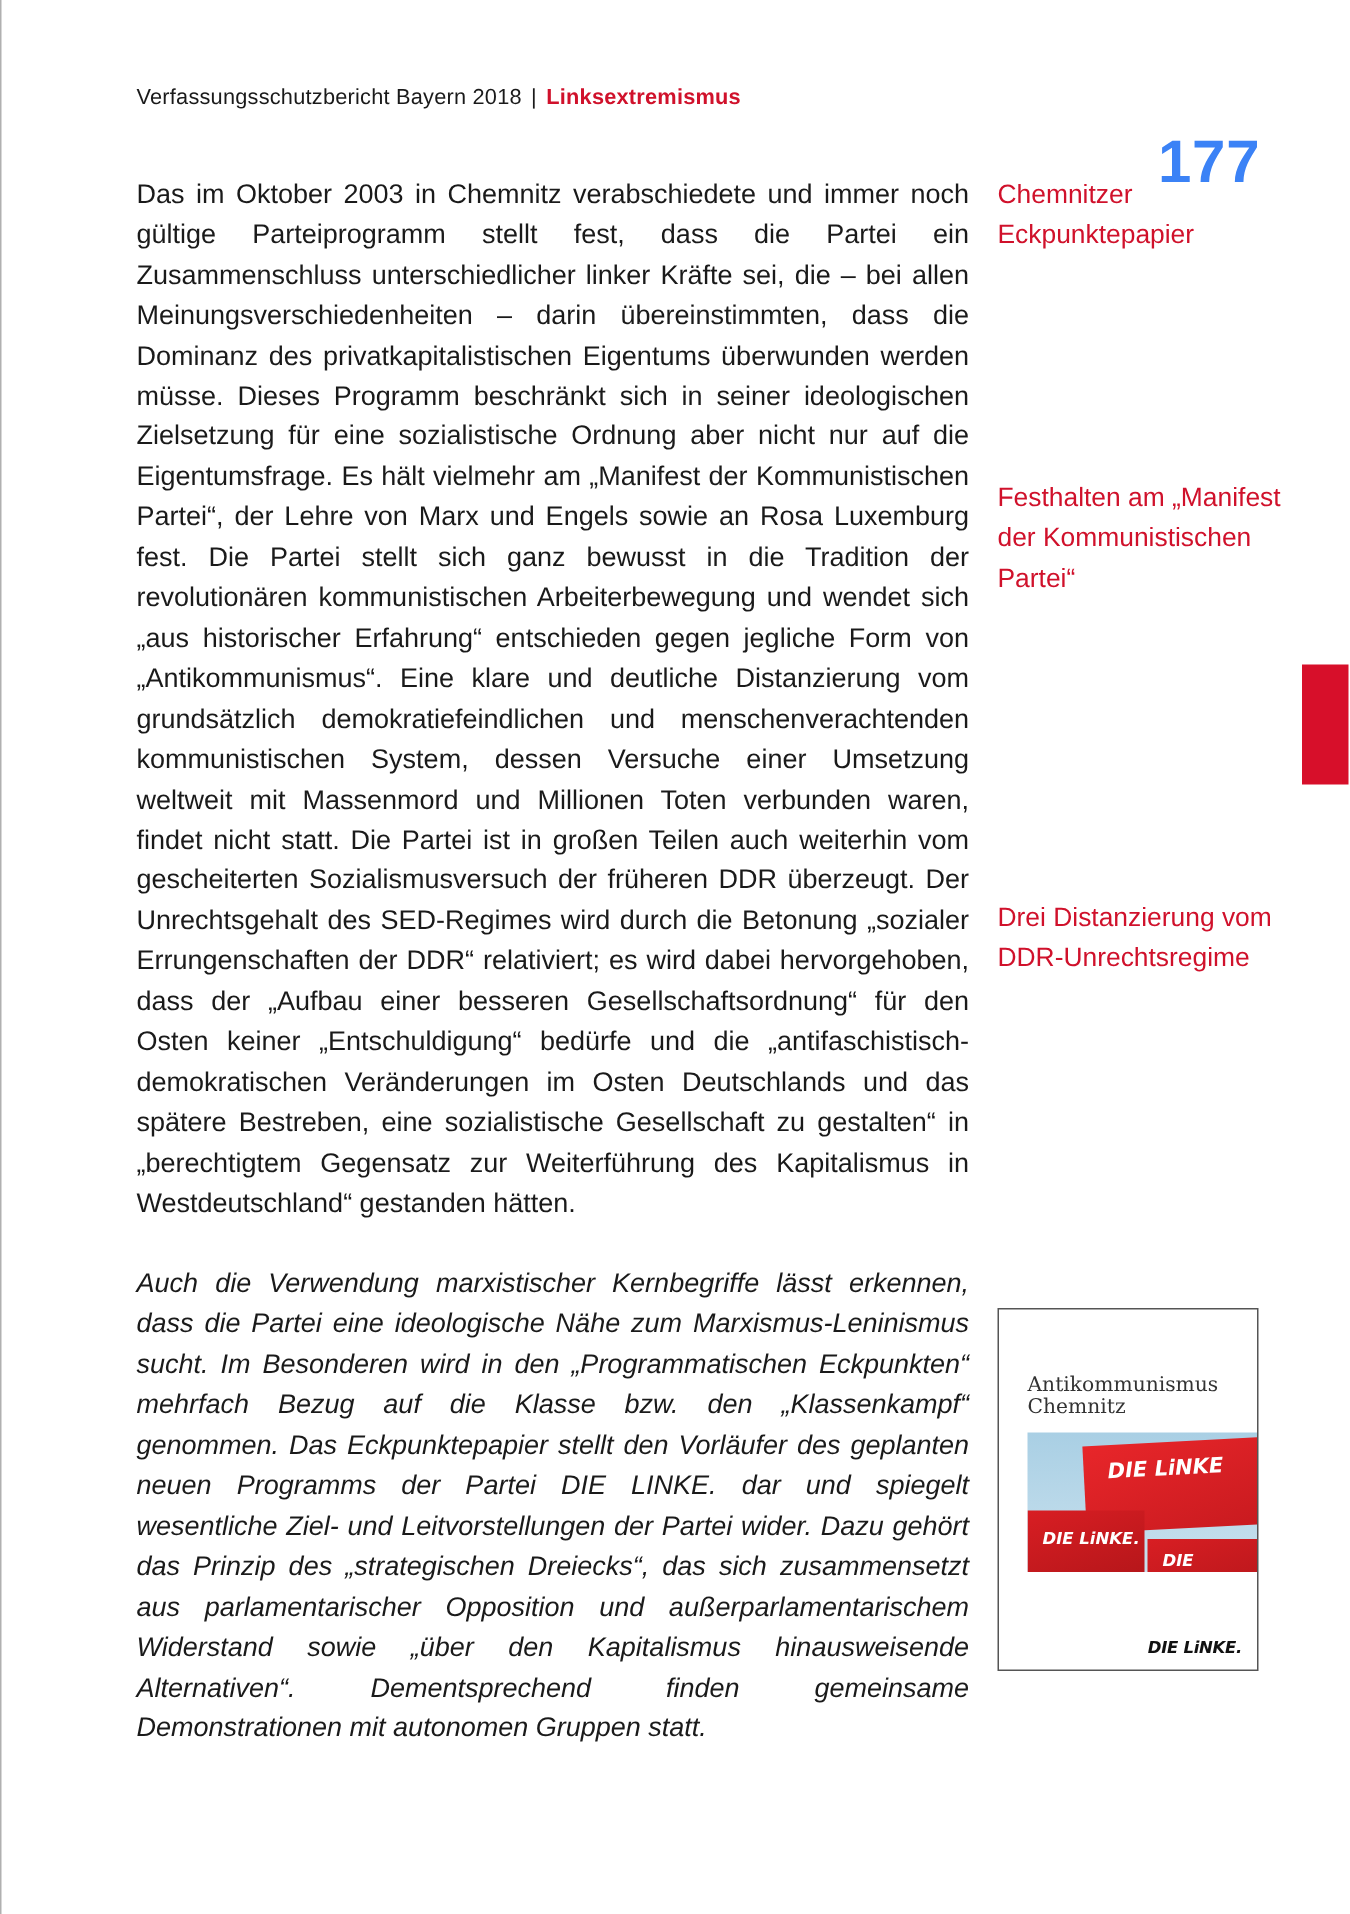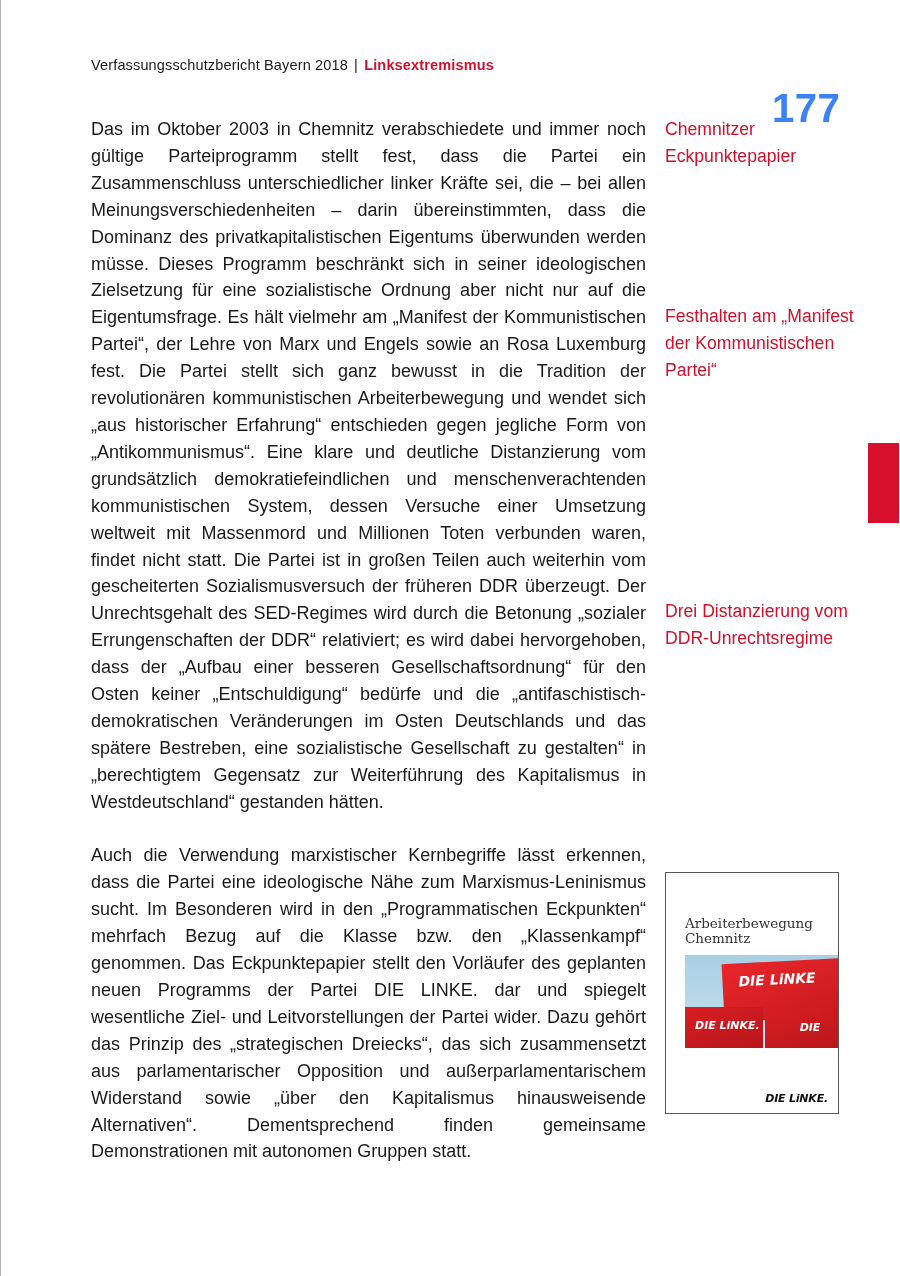--- a/index.html
+++ b/index.html
@@ -25,27 +25,27 @@
       font-size: 40px; font-weight: bold; color: #3b82f6;
       letter-spacing: 0.5px; line-height: 1; margin-top: 35px;
     }
     .body-col {
       position: absolute; left: 91px; top: 116px; width: 555px;
       font-size: 18px; line-height: 26.9px;
       text-align: justify; color: #1a1a1a;
       hyphens: manual;
     }
     .body-col p { margin: 0; }
-    .body-col p + p { margin-top: 26.9px; }
+    .body-col p + p { margin-top: 26.9px; font-style: italic; }
     .margin-note {
       position: absolute; left: 665px; width: 190px;
       font-size: 17.6px; line-height: 26.9px; color: #d0112b;
     }
     .note-1 { top: 116px; }
-    .note-2 { top: 303px; }
+    .note-2 { top: 318px; }
     .note-3 { top: 598px; }
     .thumb-tab {
       position: absolute; left: 868px; top: 443px; width: 31px; height: 80px;
       background: #d70f2a;
     }
     .cover {
       position: absolute; left: 665px; top: 872px; width: 174px; height: 242px;
       border: 1px solid #555; background: #fff; overflow: hidden;
     }
     .cover-title {
@@ -68,24 +68,23 @@
       font-size: 14px; padding: 10px 0 0 16px;
       transform: rotate(-3deg);
       background: linear-gradient(160deg, #e8262a 0%, #c81a1f 100%);
     }
     .flag-2 {
       left: 0; top: 52px; width: 78px; height: 44px;
       font-size: 11px; padding: 12px 0 0 10px;
       background: linear-gradient(160deg, #d81e23 0%, #b5161a 100%);
     }
     .flag-3 {
-      left: 80px; top: 58px; width: 80px; height: 40px;
+      left: 80px; top: 71px; width: 80px; height: 40px;
       font-size: 11px; padding: 8px 0 0 10px;
       background: linear-gradient(160deg, #d81e23 0%, #b5161a 100%);
-      text-align: center;
     }
     .cover-logo {
       position: absolute; right: 10px; bottom: 8px;
       font-family: "DejaVu Sans", sans-serif; font-weight: bold; font-style: italic;
       font-size: 11px; color: #111; letter-spacing: -0.2px;
     }
   </style>
 </head>
 <body>
 
@@ -105,21 +104,21 @@
 </div>
 
 <div class="margin-note note-1">Chemnitzer Eckpunktepapier</div>
 <div class="margin-note note-2">Festhalten am „Manifest der Kommunistischen Partei“</div>
 <div class="margin-note note-3">Drei Distanzierung vom DDR-Unrechts­regime</div>
 
 <div class="thumb-tab"></div>
 
 <div class="cover">
   <div class="cover-title">
-    <div>Arbeiterbewegung</div>
+    <div>Antikommunismus</div>
     <div>Chemnitz</div>
   </div>
   <div class="cover-photo">
     <div class="flag flag-1">DIE LiNKE</div>
     <div class="flag flag-2">DIE LiNKE.</div>
     <div class="flag flag-3">DIE</div>
   </div>
   <div class="cover-logo">DIE LiNKE.</div>
 </div>
 

